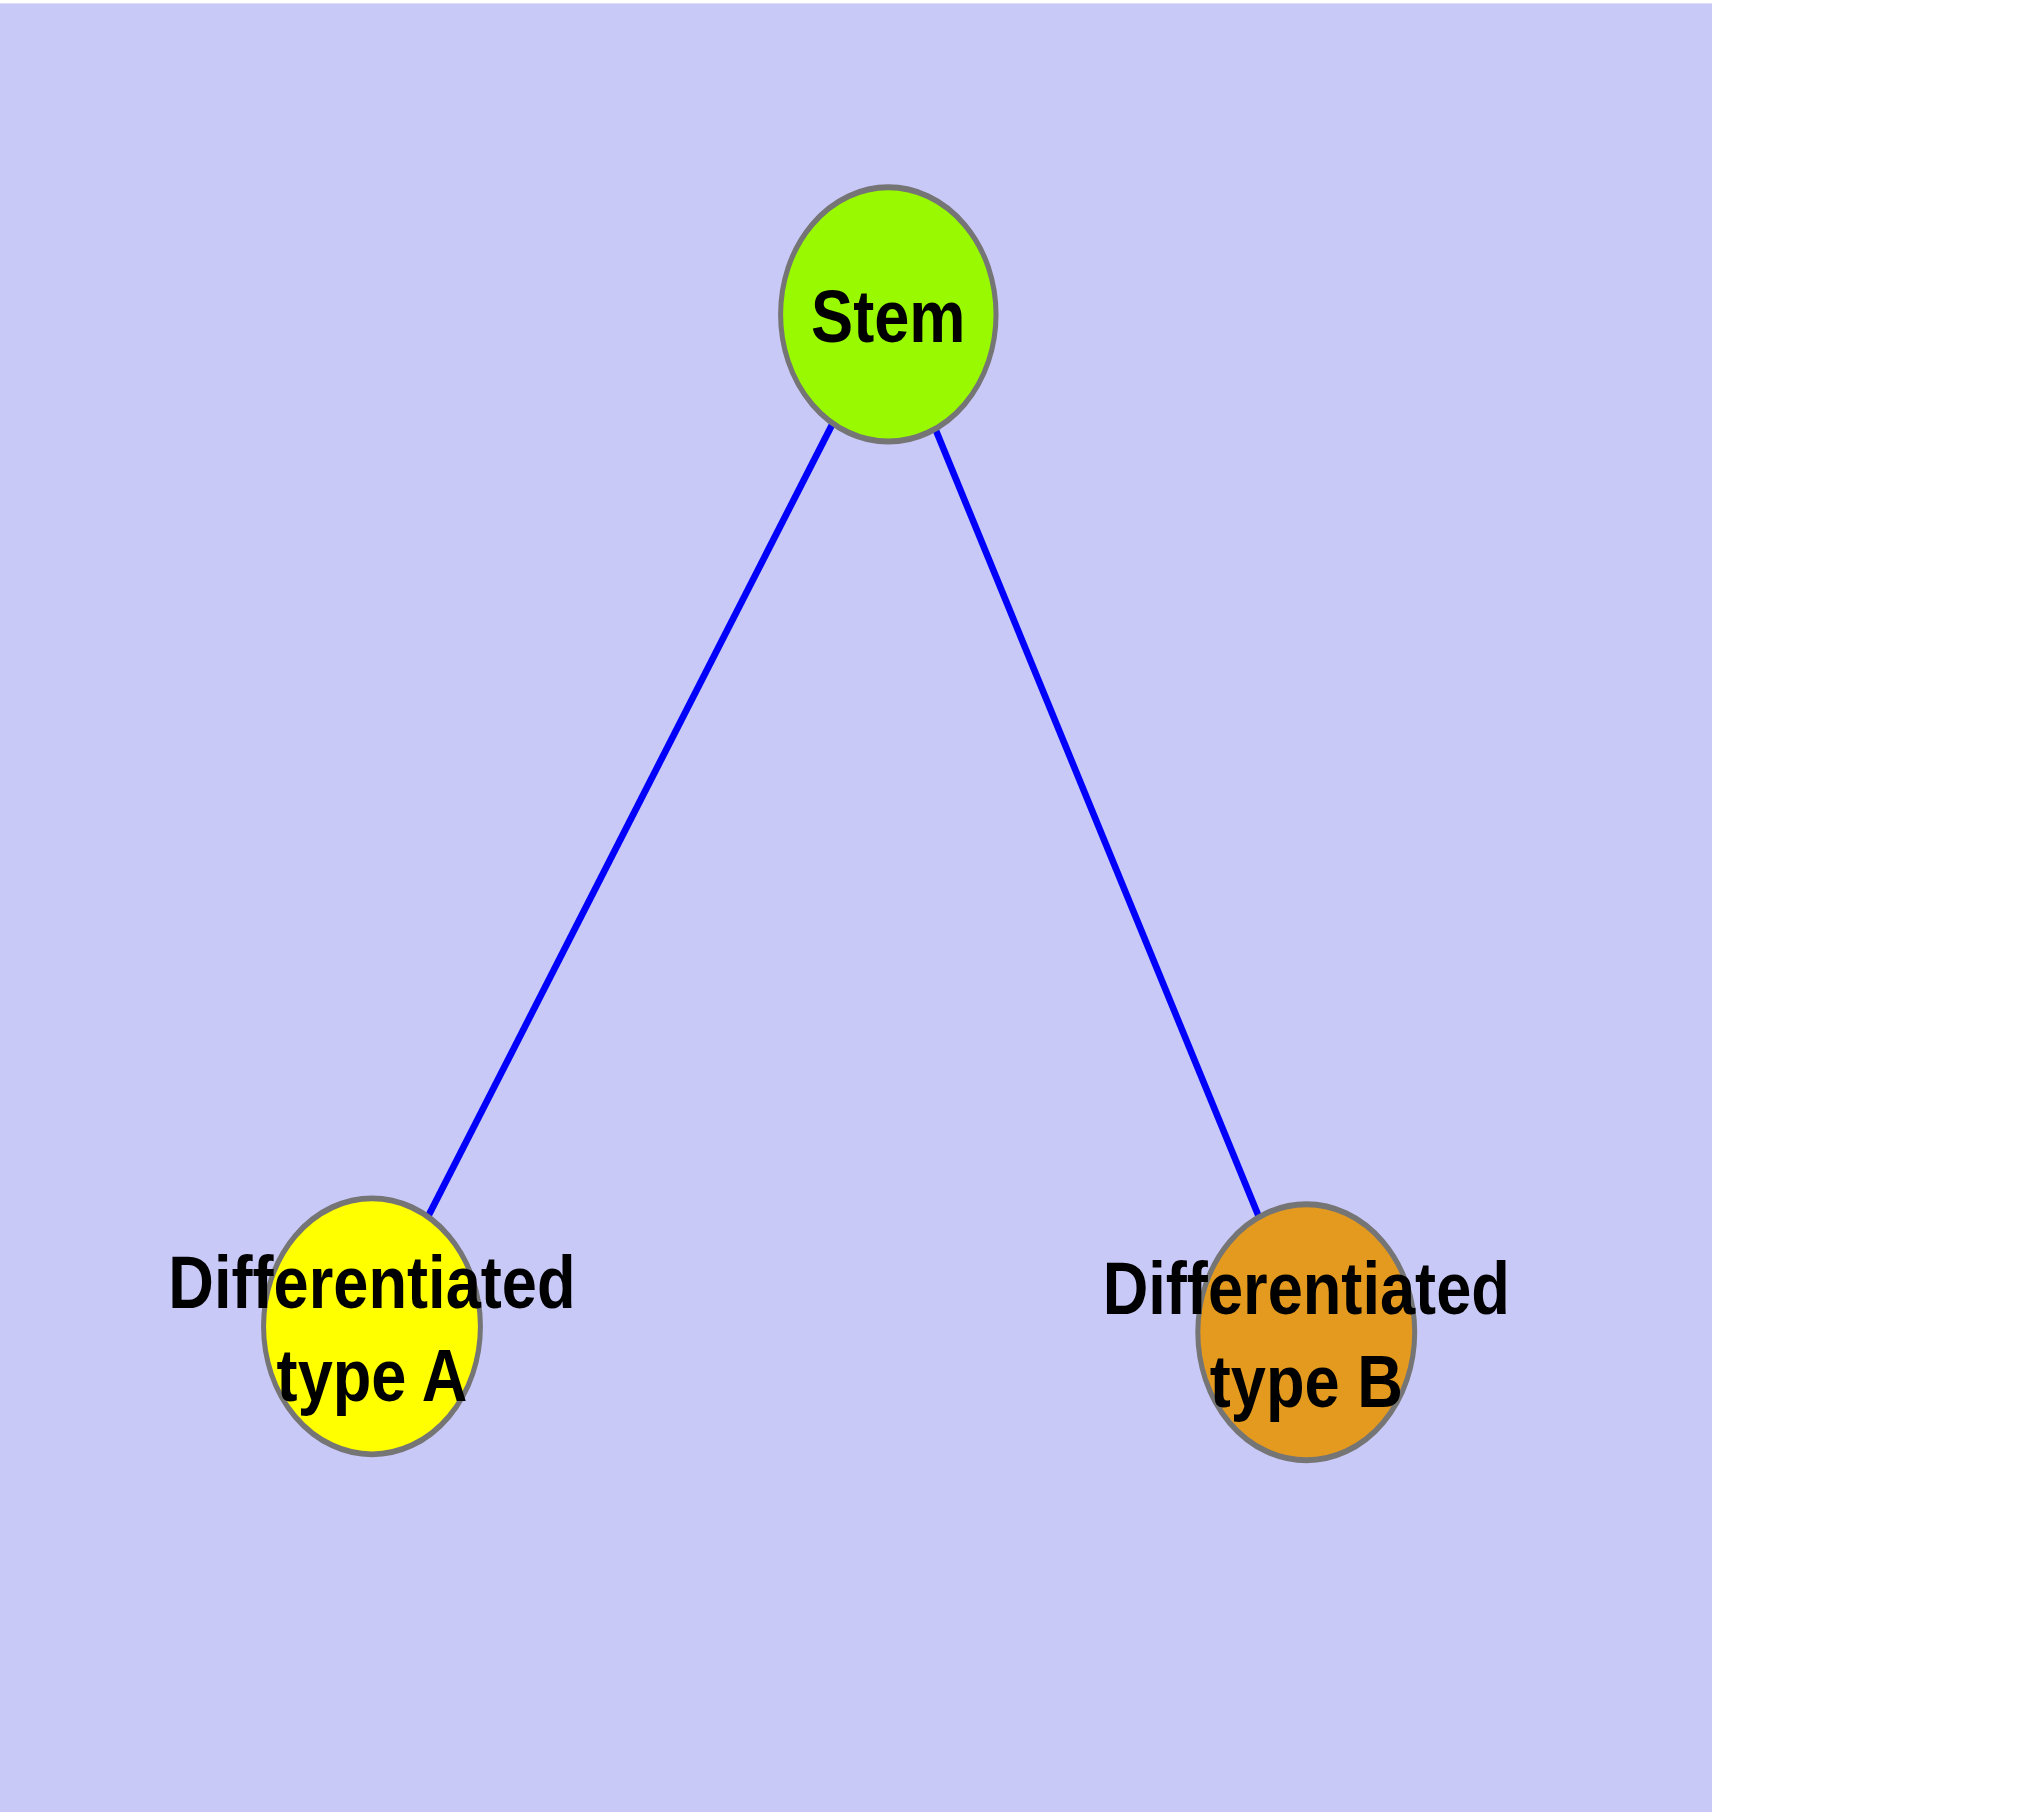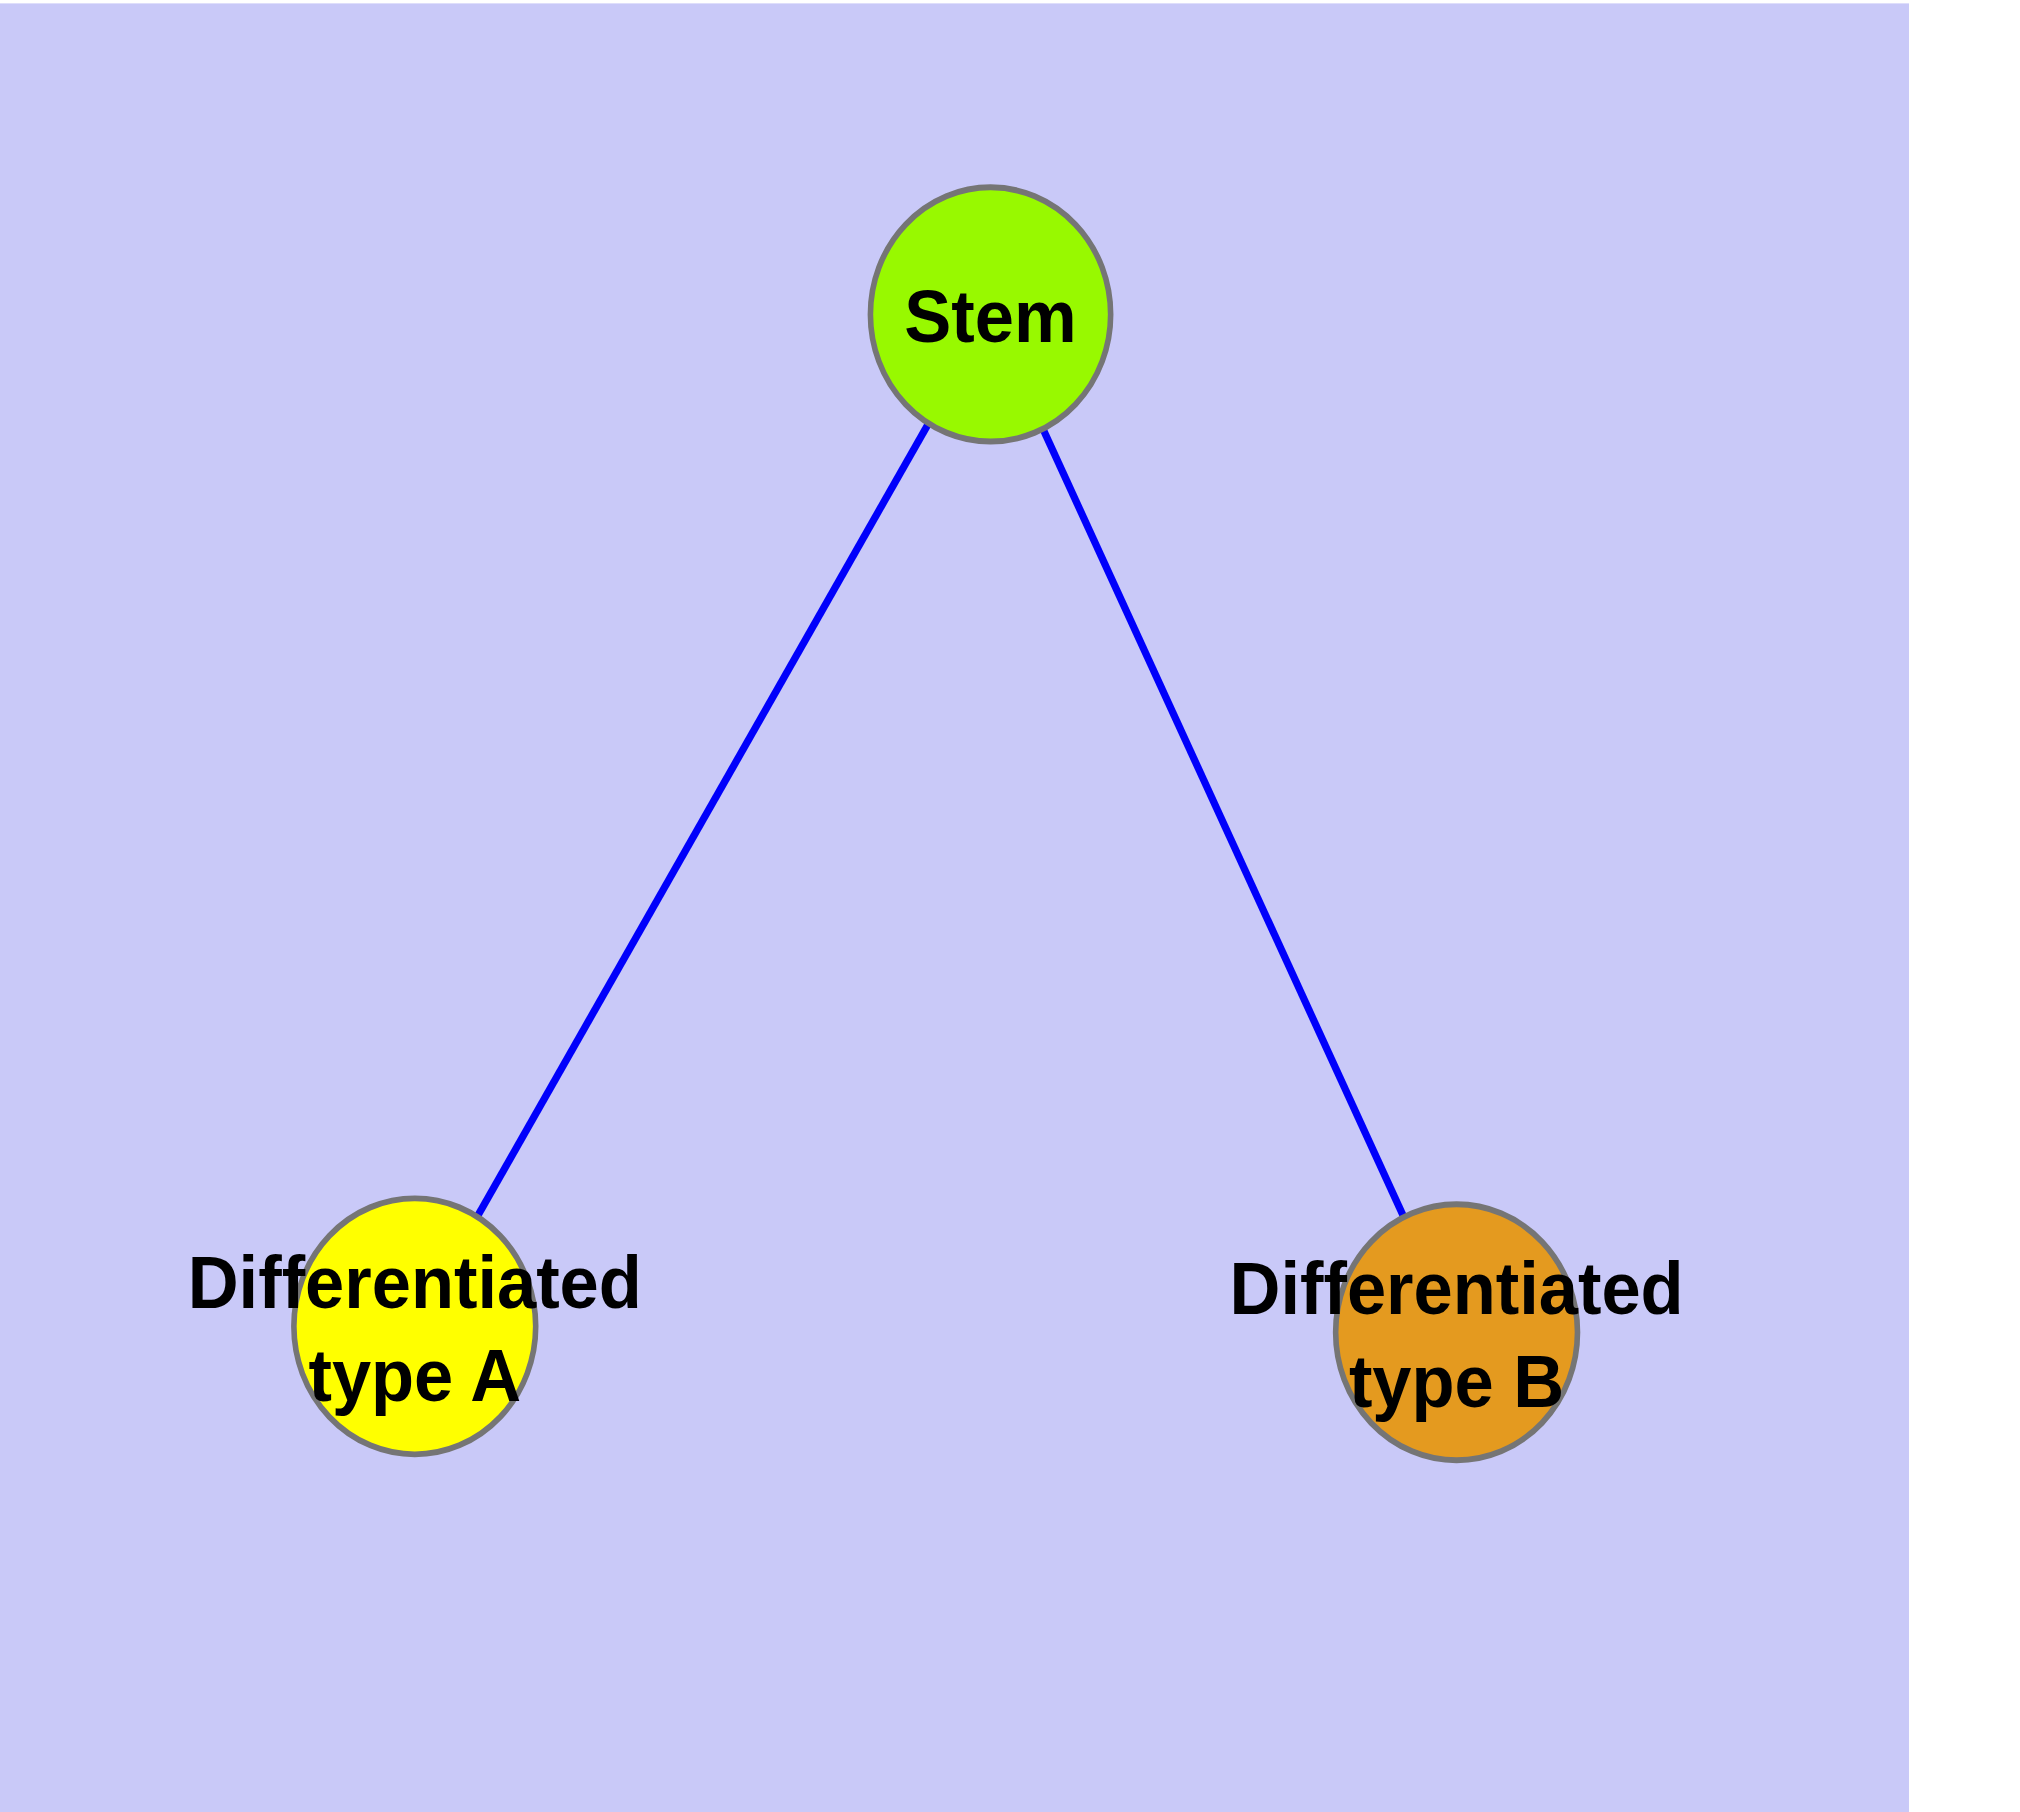--- a/index.html
+++ b/index.html
@@ -5,21 +5,21 @@
   html, body {
     margin: 0;
     padding: 0;
     background: #ffffff;
     width: 2021px;
     height: 1812px;
     overflow: hidden;
   }
   .stage {
     position: relative;
-    width: 1909px;
+    width: 1712px;
     height: 1812px;
   }
   svg.graph {
     display: block;
     width: 100%;
     height: 100%;
   }
   .node-label {
     font-family: "Liberation Sans", sans-serif;
     font-weight: bold;

